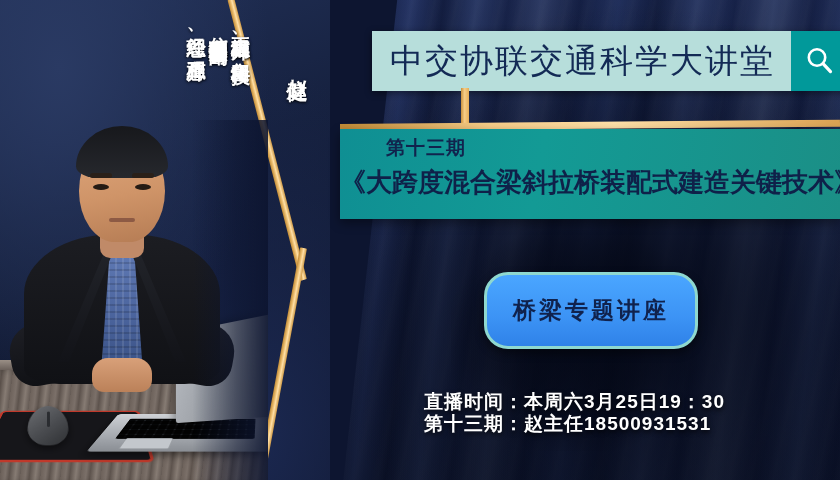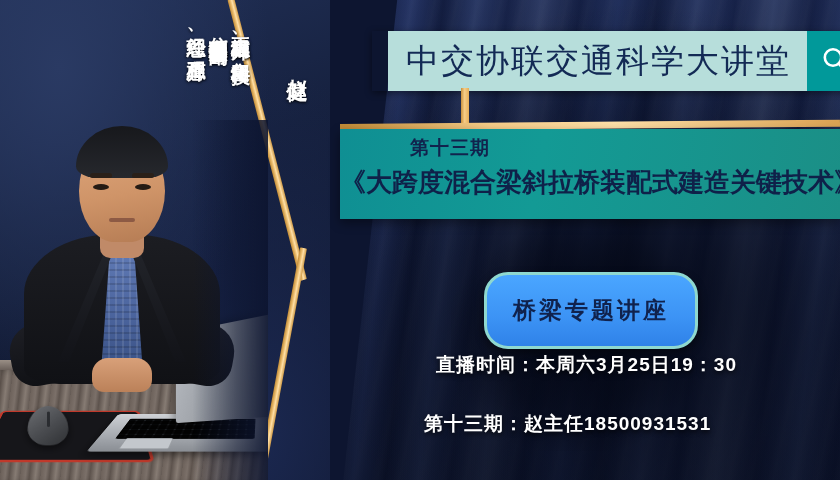--- a/index.html
+++ b/index.html
@@ -239,21 +239,20 @@
     display:flex;align-items:stretch;
     box-shadow:0 2px 7px rgba(0,0,0,.45);
   }
   .header-title{
     background:#b7dedb;
     color:#132a55;
     font-size:33px;font-weight:500;letter-spacing:2px;
     display:flex;align-items:center;
     padding:0 16px 0 18px;
     white-space:nowrap;
-    margin-left:16px;
   }
   .header-search{
     width:56px;background:#01999a;
     display:flex;align-items:center;justify-content:center;
   }
 
   
   .gold-stem{
     position:absolute;left:461px;top:88px;width:8px;height:38px;
     background:linear-gradient(90deg,#c9913d,#f6cd88 45%,#e5ad57 100%);
@@ -266,21 +265,21 @@
 
   
   .title-block{
     position:absolute;left:340px;top:129px;width:500px;height:84px;
     background:linear-gradient(100deg,#0f8f93 0%,#139a95 40%,#1b8f86 100%);
     box-shadow:0 4px 10px rgba(0,0,0,.4);
     color:#11224b;
     padding:6px 0 0 0;
   }
   .title-issue{
-    font-size:19px;font-weight:bold;margin-left:70px;color:#11234d;
+    font-size:19px;font-weight:bold;margin-left:46px;color:#11234d;
     letter-spacing:1px;
   }
   .title-main{
     font-size:26px;font-weight:bold;color:#0f2149;
     text-align:center;margin-top:4px;letter-spacing:0px;
     white-space:nowrap;
   }
 
   
   .pill{
@@ -292,21 +291,21 @@
     box-shadow:0 4px 10px rgba(0,0,0,.45);
   }
 
   
   .info-line{
     position:absolute;left:424px;
     color:#ffffff;font-size:19px;font-weight:bold;letter-spacing:1px;
     text-shadow:0 2px 5px rgba(0,0,0,.85);
     white-space:nowrap;
   }
-  .info-1{top:352px;margin-left:12px;}
+  .info-1{top:389px;}
   .info-2{top:411px;}
 </style>
 </head>
 <body>
 
 <div class="poster">
 
   <div class="left-panel"></div>
 
   <div class="bg-right">

